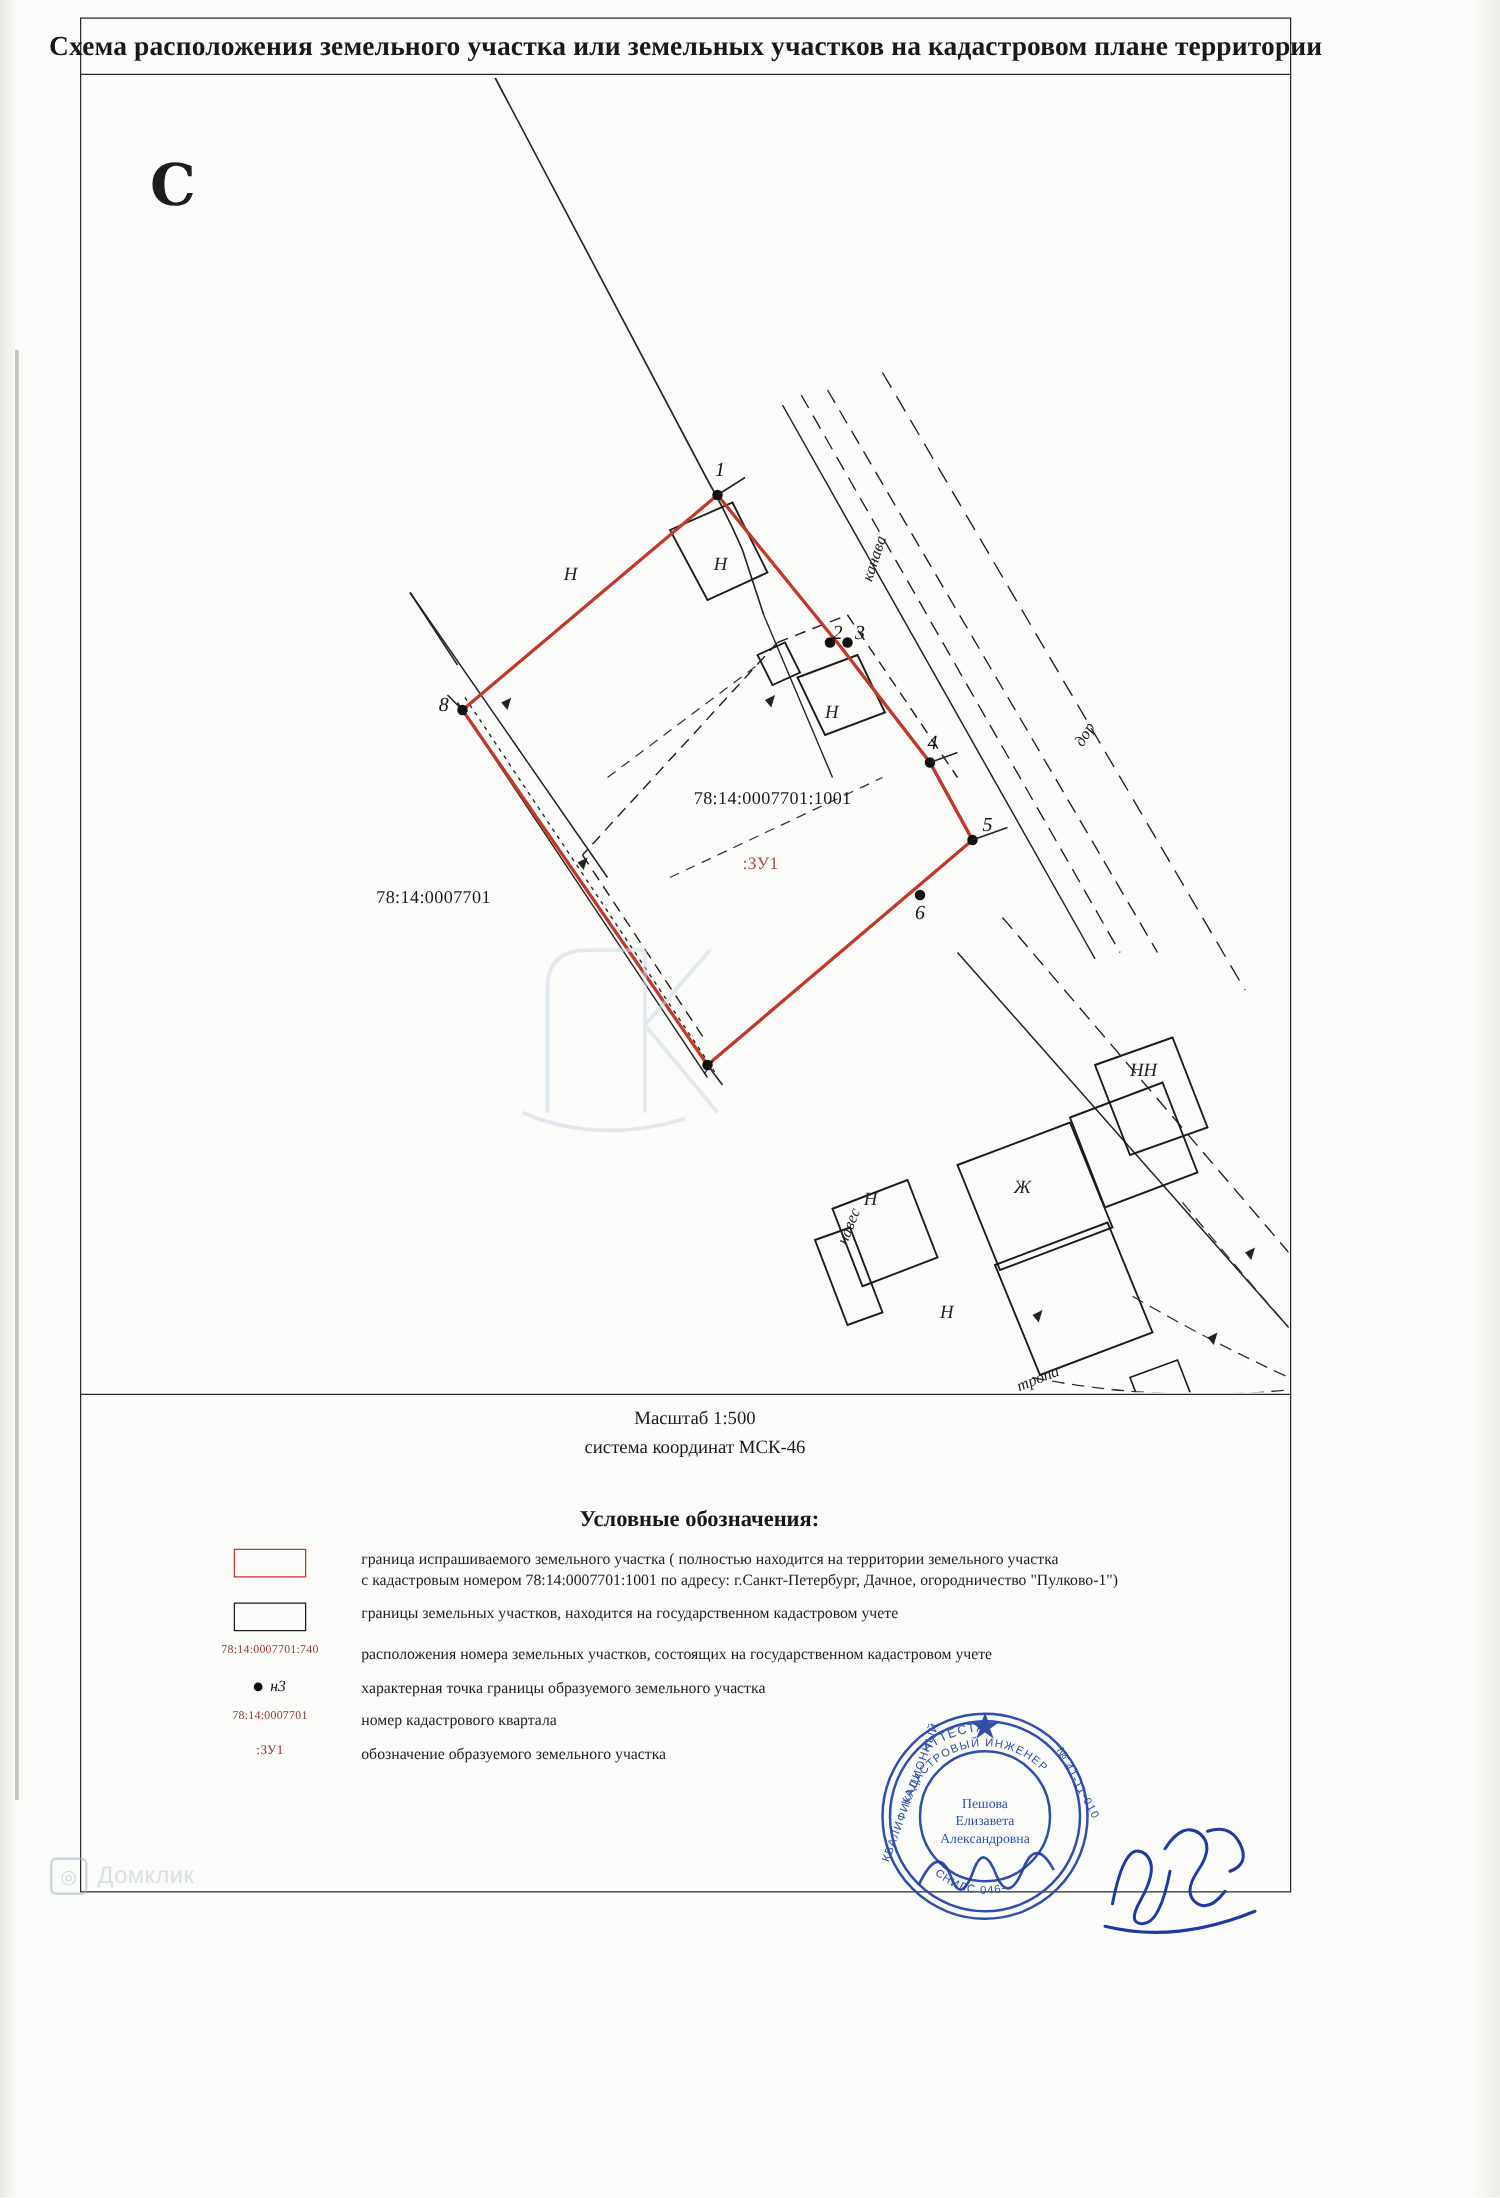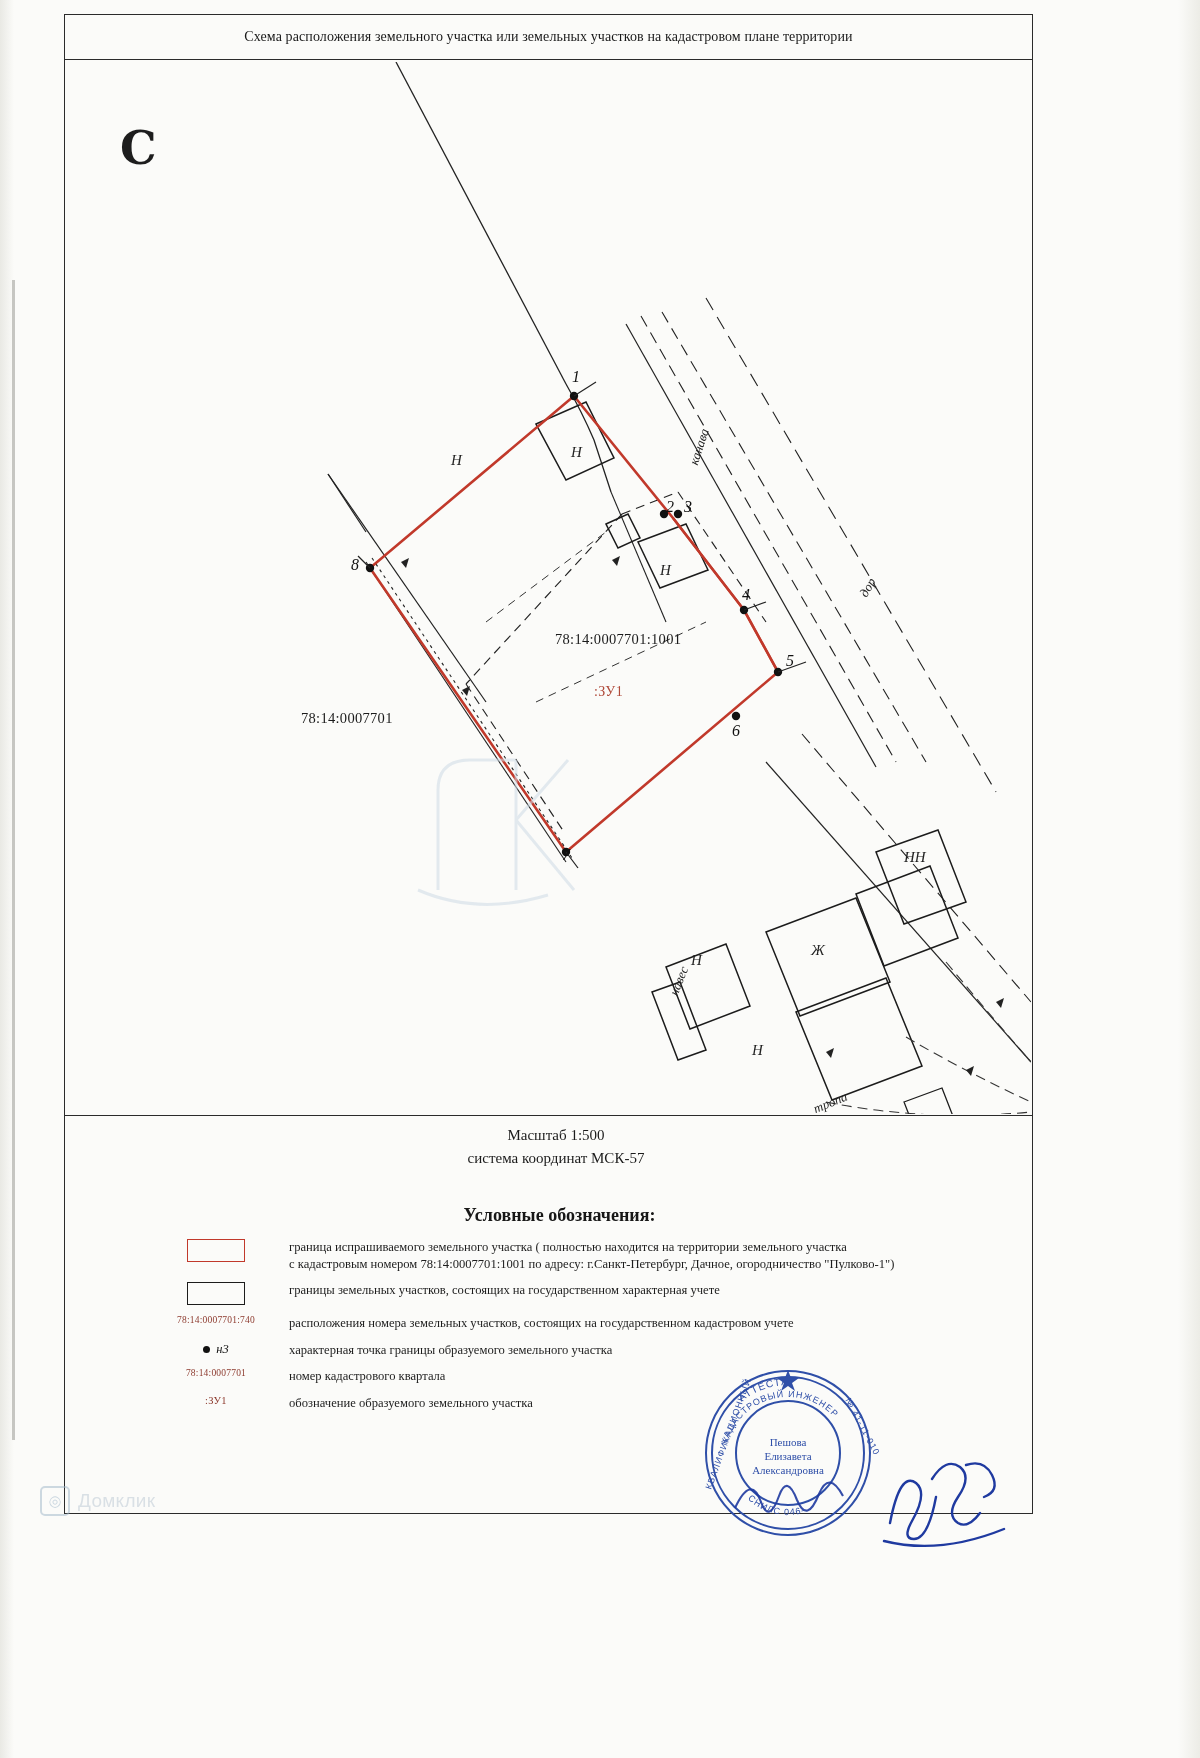--- a/index.html
+++ b/index.html
@@ -48,22 +48,22 @@
   }
   .title-bar {
     position: absolute;
     left: 64px; top: 14px;
     width: 969px; height: 46px;
     border-bottom: 1.6px solid #2b2b2b;
     box-sizing: border-box;
     display: flex; align-items: center; justify-content: center;
   }
   .title-bar .t {
-    font-size: 14px;
-    font-weight: 400;
+    font-size: 22px;
+    font-weight: 700;
     letter-spacing: .1px;
     color: #191919;
     text-align: center;
     white-space: nowrap;
   }
 
   .map-sep {
     position: absolute;
     left: 64px; top: 1115px;
     width: 969px; height: 0;
@@ -367,42 +367,42 @@
         <path d="M118,40 L118,170"></path>
         <path d="M118,100 L170,40"></path>
         <path d="M118,100 L176,170"></path>
         <path d="M20,170 Q80,196 150,175"></path>
       </g>
     </svg>
   </div>
 
   <div class="scale-cap">
     <div>Масштаб 1:500</div>
-    <div>система координат МСК-57</div>
+    <div>система координат МСК-46</div>
   </div>
 
   <div class="legend-title">Условные обозначения:</div>
 
   <div class="legend">
 
     <div class="lrow">
       <div class="lsym">
         <div class="box-red"></div>
       </div>
       <div class="ltext">
         <div>граница испрашиваемого земельного участка ( полностью находится на территории земельного участка</div>
         <div>с кадастровым номером 78:14:0007701:1001 по адресу: г.Санкт-Петербург, Дачное, огородничество "Пулково-1")</div>
       </div>
     </div>
 
     <div class="lrow">
       <div class="lsym">
         <div class="box-black"></div>
       </div>
-      <div class="ltext">границы земельных участков, состоящих на государственном характерная учете</div>
+      <div class="ltext">границы земельных участков, находится на государственном кадастровом учете</div>
     </div>
 
     <div class="lrow">
       <div class="lsym">
         <span class="cadnum-sym">78:14:0007701:740</span>
       </div>
       <div class="ltext">расположения номера земельных участков, состоящих на государственном кадастровом учете</div>
     </div>
 
     <div class="lrow">

